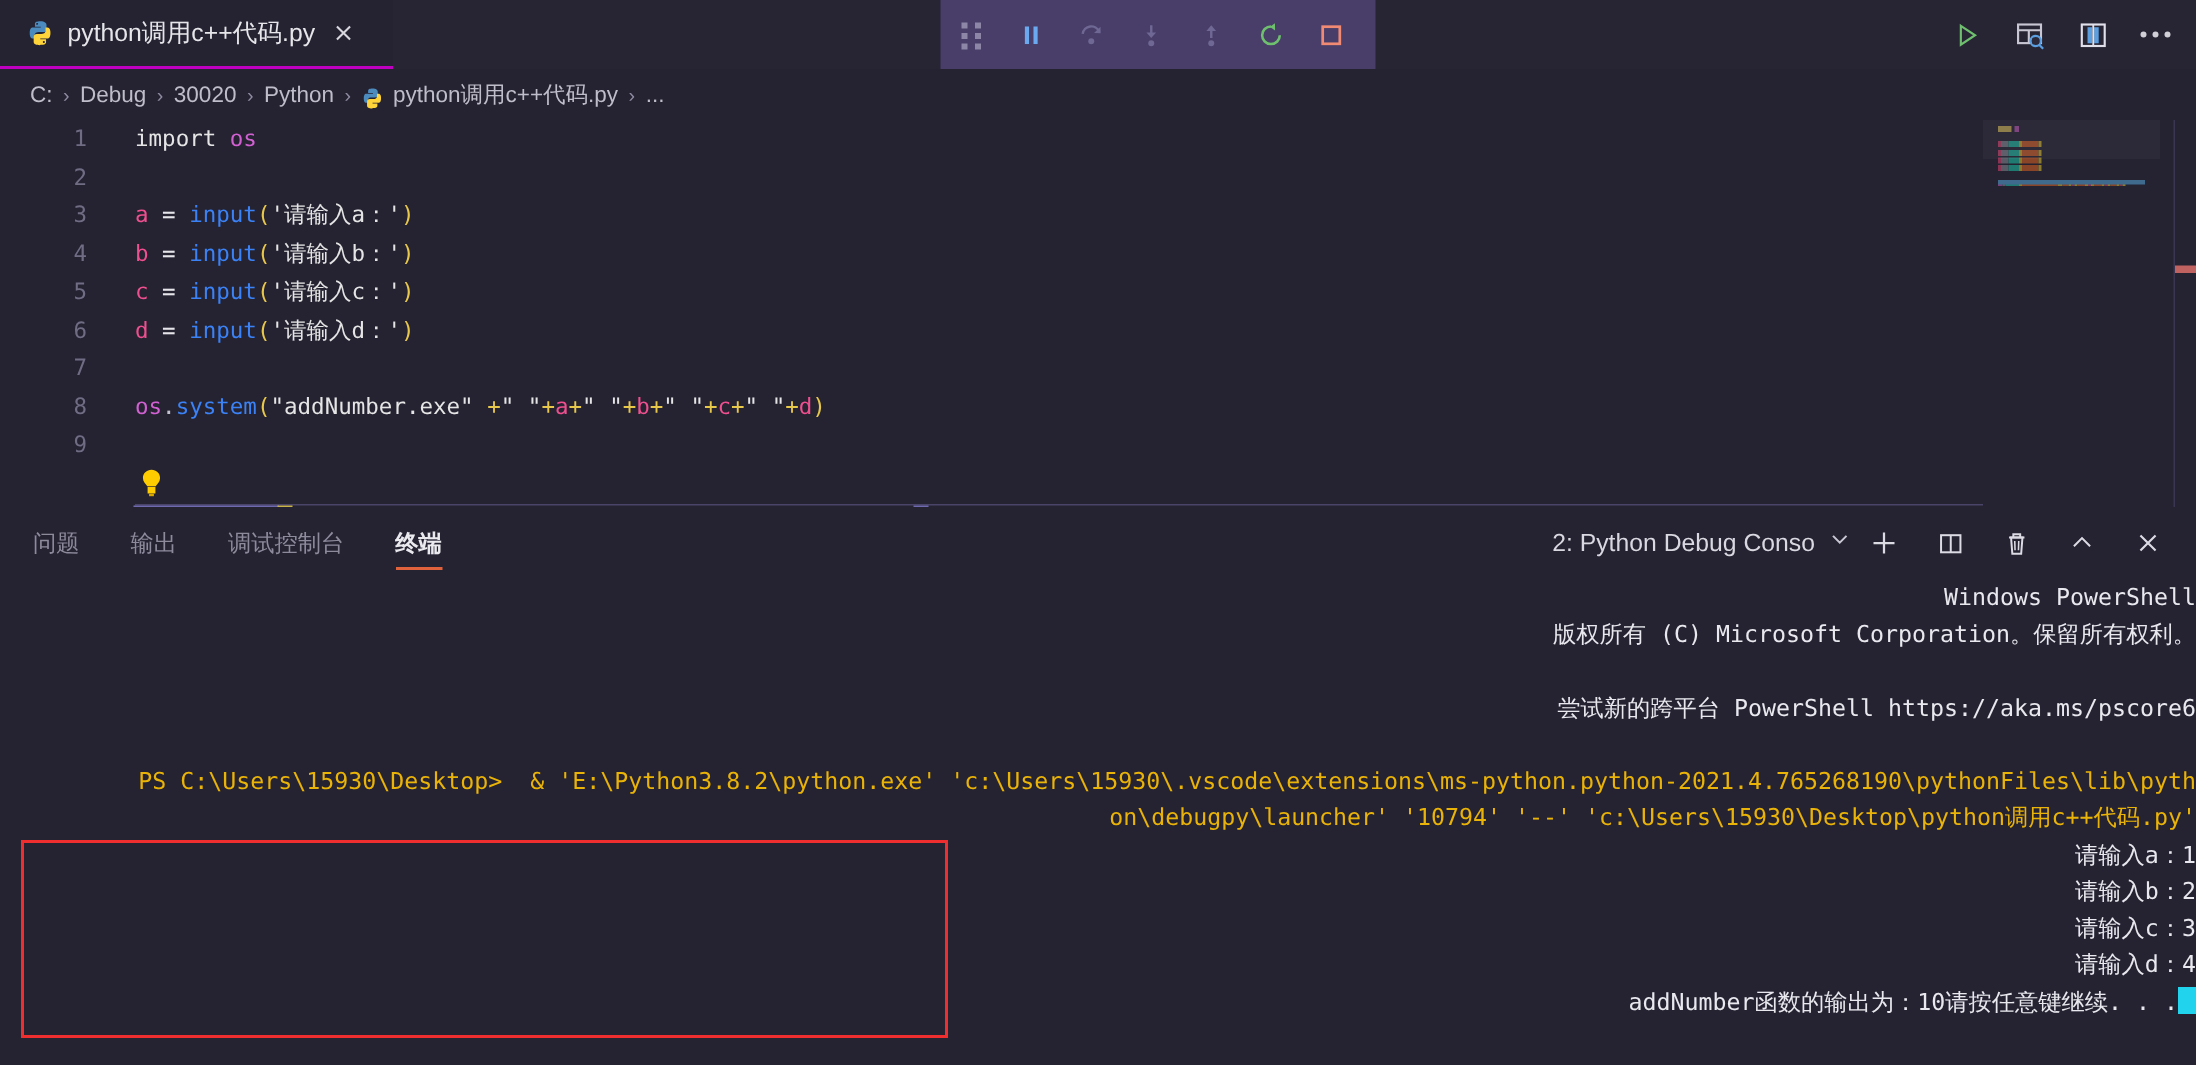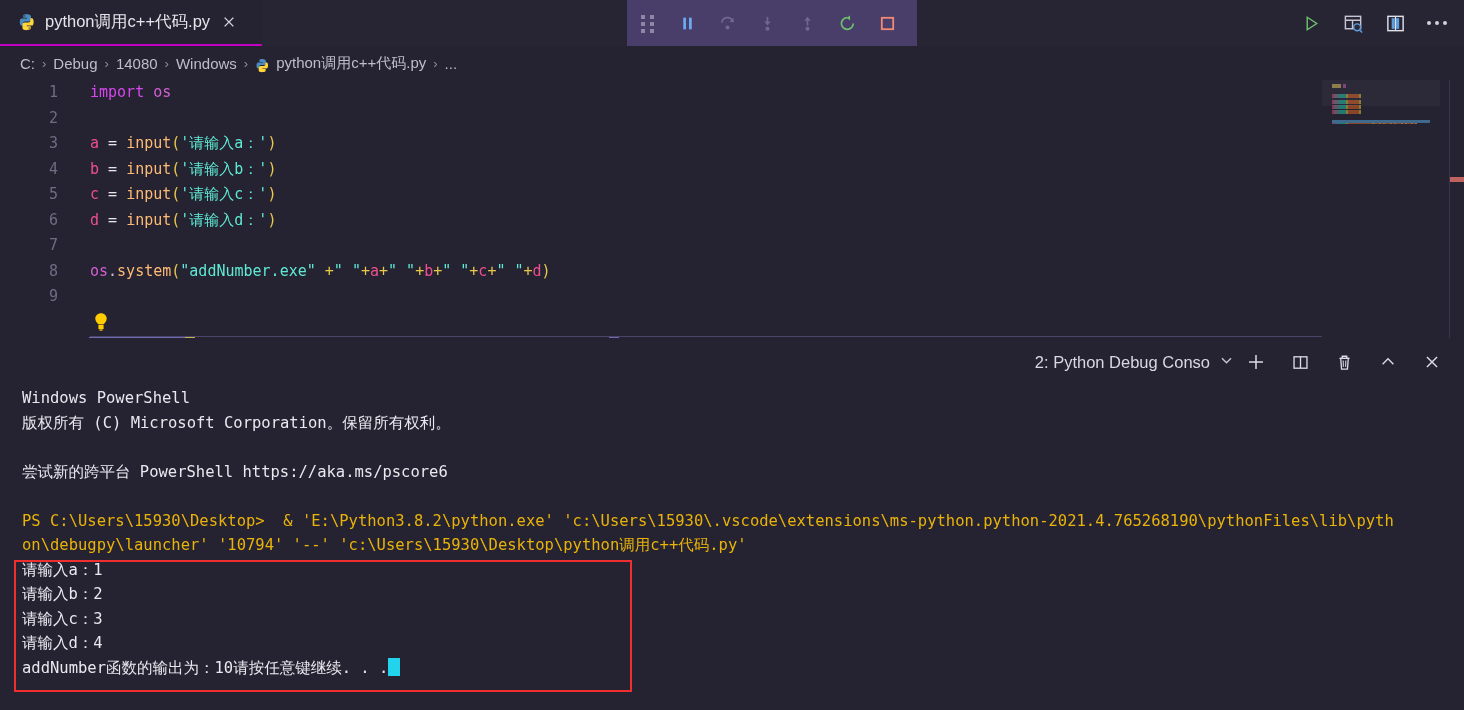--- a/index.html
+++ b/index.html
@@ -59,25 +59,25 @@
     position:absolute;left:0;top:0;
     font-family:"DejaVu Sans Mono", monospace;
     font-size:15px;line-height:25.5px;white-space:pre;
   }
   .cline{position:relative;height:25.5px;}
   .lno{
     position:absolute;left:0;width:58px;text-align:right;color:#6f6c84;
     font-family:"DejaVu Sans Mono", monospace;font-size:15px;
   }
   .ctext{position:absolute;left:90px;color:#e6e6ea;}
-  .k-import{color:#d946ef;}
+  .k-import{color:#e5e5e5;}
   .k-mod{color:#d160d1;}
   .k-var{color:#ef4f8e;}
-  .k-fn{color:#fdba74;}
-  .k-str{color:#5eead4;}
+  .k-fn{color:#3b82f6;}
+  .k-str{color:#e5e5e5;}
   .k-paren{color:#e8c84a;}
   .k-op{color:#e6e6ea;}
   .k-obj{color:#d160d1;}
   .k-dot{color:#c4c2d0;}
 
   .bulb{position:absolute;left:92px;top:232px;width:18px;height:20px;}
 
   
   .active-line-top{position:absolute;left:90px;top:256px;width:1235px;height:1px;background:#4a4468;}
   .sel-box{position:absolute;left:89px;top:257px;width:97px;height:24px;
@@ -109,21 +109,21 @@
   .term-select .txt{white-space:nowrap;overflow:hidden;text-overflow:clip;}
   .term-select .chev{margin-left:9px;color:#c8c6d2;}
   .pbtn{width:44px;height:48px;display:flex;align-items:center;justify-content:center;}
 
   
   .term{
     position:absolute;left:22px;top:48px;right:0;bottom:0;
     font-family:"DejaVu Sans Mono", monospace;
     font-size:15.5px;line-height:24.5px;color:#e8e8ee;white-space:pre;
   }
-  .tline{height:24.5px;}
+  .tline{height:24.5px;text-align:right;}
   .cy{color:#eab308;}
   .blank{height:24.5px;}
   .cursor{display:inline-block;width:12px;height:18px;background:#22d3ee;vertical-align:-3px;}
 
   .redbox{
     position:absolute;left:14px;top:560px;width:618px;height:132px;
     border:2.5px solid #ef2f2f;box-sizing:border-box;pointer-events:none;
   }
 </style>
 </head>
@@ -230,23 +230,23 @@
           </span>
       </div>
     </div>
   </div>
 
   <div class="breadcrumb">
     <span class="bc-item">C:</span>
     <span class="bc-sep">›</span>
     <span class="bc-item">Debug</span>
     <span class="bc-sep">›</span>
-    <span class="bc-item">14080</span>
-    <span class="bc-sep">›</span>
-    <span class="bc-item">Windows</span>
+    <span class="bc-item">30020</span>
+    <span class="bc-sep">›</span>
+    <span class="bc-item">Python</span>
     <span class="bc-sep">›</span>
     <span class="bc-pyicon">
       <svg viewBox="0 0 32 32" width="15" height="15">
         <path d="M15.9 2c-2.3 0-4 .3-5 .8-1 .5-1.5 1.4-1.5 2.6v3.2h6.9v1H6.8c-1.3 0-2.3.7-2.9 2.1-.6 1.5-.7 2.9-.7 4.3 0 1.5.1 2.8.6 4.1.6 1.6 1.6 2.4 3 2.4h2.2v-3.6c0-1.4.5-2.5 1.6-3.2.9-.6 2.1-.8 3.6-.8h5c1.2 0 2.2-.4 2.9-1.1.7-.7 1-1.6 1-2.7V6.5c0-1.2-.6-2.2-1.7-2.9C20.3 2.5 18.3 2 15.9 2z" fill="#4b8bbe"></path>
         <path d="M16.1 30c2.3 0 4-.3 5-.8 1-.5 1.5-1.4 1.5-2.6v-3.2h-6.9v-1h8.5c1.3 0 2.3-.7 2.9-2.1.6-1.5.7-2.9.7-4.3 0-1.5-.1-2.8-.6-4.1-.6-1.6-1.6-2.4-3-2.4h-2.2v3.6c0 1.4-.5 2.5-1.6 3.2-.9.6-2.1.8-3.6.8h-5c-1.2 0-2.2.4-2.9 1.1-.7.7-1 1.6-1 2.7v5.6c0 1.2.6 2.2 1.7 2.9 1.2.6 3.2 1.1 5.6 1.1z" fill="#ffd43b"></path>
       </svg>
     </span>
     <span class="bc-item">python调用c++代码.py</span>
     <span class="bc-sep">›</span>
     <span class="bc-item">...</span>
@@ -322,20 +322,26 @@
       </div>
     <div class="mm-slider"></div>
 
     <div class="ruler">
       <div class="ruler-mark"></div>
     </div>
   </div>
 
   <div class="panel">
     <div class="panel-head">
+      <div class="ptabs" id="panel-tabs">
+          <div class="ptab">问题</div>
+          <div class="ptab">输出</div>
+          <div class="ptab">调试控制台</div>
+          <div class="ptab active">终端</div>
+        </div>
       <div class="pright">
         <div class="term-select">
           <span class="txt">2: Python Debug Conso</span>
           <span class="chev">
             <svg viewBox="0 0 16 16" width="15" height="15">
                 <path d="M3.2 5.6 L8 10.4 L12.8 5.6" stroke="#c8c6d2" stroke-width="1.5" fill="none"></path>
               </svg>
           </span>
         </div>
         <div class="pbtn">

